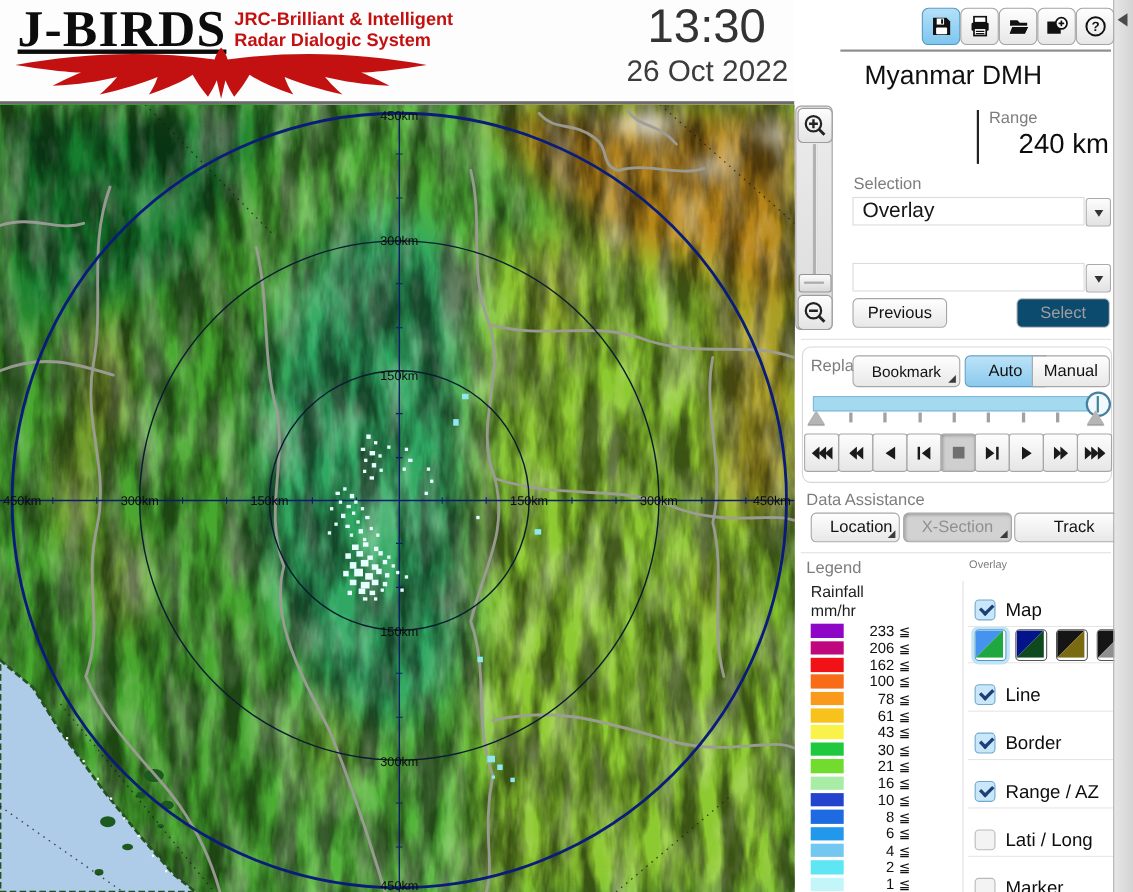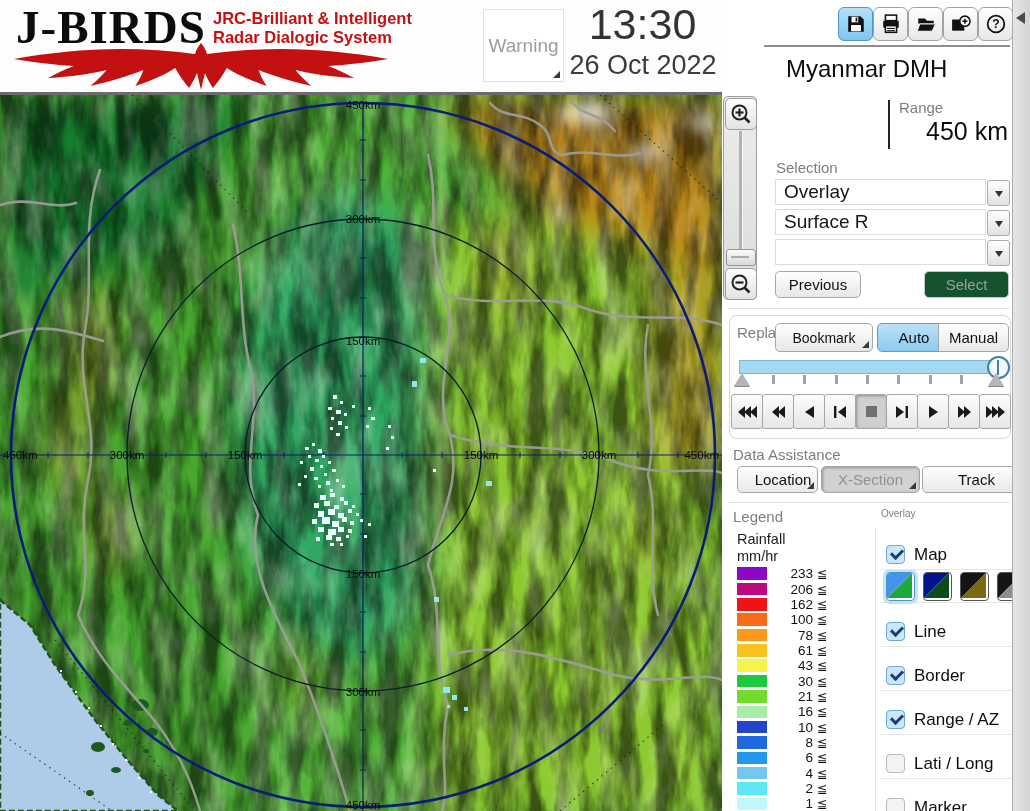--- a/index.html
+++ b/index.html
@@ -3,21 +3,21 @@
 <meta charset="utf-8">
 <style>
   html,body{margin:0;padding:0;background:#e8e8e8;}
   #app{position:relative;width:1030px;height:811px;overflow:hidden;background:#fff;
        font-family:"Liberation Sans","DejaVu Sans",sans-serif;color:#111;}
   .abs{position:absolute;}
 
   
   #header-left{left:0;top:0;width:762px;height:92px;background:#fdfdfd;border-bottom:3px solid #6b6b6b;}
   #logo-title{left:16px;top:0px;font-family:"Liberation Serif","DejaVu Serif",serif;
-              font-weight:bold;font-size:47px;letter-spacing:1px;color:#0c0c0c;}
+              font-weight:bold;font-size:47px;letter-spacing:1px;color:#0c0c0c;text-decoration:underline;}
   .tagline{left:213px;color:#c31111;font-weight:bold;font-size:16.5px;line-height:18px;white-space:nowrap;}
   #warning-btn{left:483px;top:9px;width:79px;height:71px;background:#fff;border:1px solid #e2e2e2;
                color:#9c9c9c;font-size:19px;display:flex;align-items:center;justify-content:center;}
   #clock-time{left:560px;top:0px;width:165px;font-size:43px;color:#333;text-align:center;}
   #clock-date{left:557px;top:50px;width:172px;font-size:27px;color:#3c3c3c;text-align:center;white-space:nowrap;}
   .tzbtn{left:724px;width:35px;height:35px;border:1px solid #9f9f9f;border-radius:5px;
          font-size:12.5px;font-weight:bold;display:flex;align-items:center;justify-content:center;
          background:linear-gradient(#fbfbfb,#e2e2e2);color:#222;}
   .tzbtn.sel{background:linear-gradient(#c0e4f8,#8ecdee);border-color:#5d9ec4;}
 
@@ -37,21 +37,21 @@
   .ddfield{position:absolute;left:0;top:0;width:211px;height:26px;background:#fff;border:1px solid #dcdcdc;
            font-size:19px;color:#161616;display:flex;align-items:center;padding-left:8px;box-sizing:border-box;}
   .ddbtn{position:absolute;right:0;top:1px;width:21px;height:24px;background:linear-gradient(#fdfdfd,#e2e2e2);
          border:1px solid #aaa;border-radius:3px;display:flex;align-items:center;justify-content:center;}
   .ddbtn::after{content:"";border:4px solid transparent;border-top:6px solid #333;margin-top:5px;}
   .btn{background:linear-gradient(#fefefe,#e8e8e8);border:1px solid #a6a6a6;border-radius:5px;
        font-size:15px;color:#111;display:flex;align-items:center;justify-content:center;box-sizing:border-box;}
   .btn.blue{background:linear-gradient(#bce2f7,#8bcaee);border-color:#5d9ec4;}
   .btn.pressed{background:#d2d2d2;box-shadow:inset 1px 1px 3px rgba(0,0,0,.3);}
   .btn.dim{color:#909090;}
-  .btn.disabled{background:#14532d;border-color:#c6c6c6;color:#9e9e9e;}
+  .btn.disabled{background:#0c4a6e;border-color:#c6c6c6;color:#9e9e9e;}
   .corner::after{content:"";position:absolute;right:3px;bottom:3px;width:0;height:0;
                  border-left:7px solid transparent;border-bottom:7px solid #3a3a3a;}
   .hsep{left:728px;width:282px;height:0;border-top:1px solid #e2e2e2;}
   #replay-group{left:729px;top:315px;width:282px;height:124px;border:1px solid #d7d7d7;border-radius:8px;box-sizing:border-box;}
   #replay-label{left:737px;top:324px;font-size:15px;color:#7d7d7d;}
   #timeline{left:739px;top:360px;width:259px;height:14px;background:#a3daef;border:1px solid #7fb8d8;box-sizing:border-box;}
   #tl-handle{left:987px;top:356px;width:19px;height:19px;border-radius:50%;background:#f2f9fd;border:2px solid #44809f;}
   #tl-handle::after{content:"";position:absolute;left:8px;top:2px;width:0;height:15px;border-left:2px solid #44809f;}
   .tl-tri{width:0;height:0;border-left:8px solid transparent;border-right:8px solid transparent;border-bottom:13px solid #b5b5b5;
           filter:drop-shadow(0 1px 0 #8a8a8a);}
@@ -307,23 +307,20 @@
   </div>
 
   <div id="header-left" class="abs">
     <div id="logo-title" class="abs">J-BIRDS</div>
     <div class="tagline abs" style="top:9px;">JRC-Brilliant &amp; Intelligent</div>
     <div class="tagline abs" style="top:28px;">Radar  Dialogic  System</div>
     <svg class="abs" style="left:12px;top:40px;" width="378" height="52" viewBox="0 0 380 52">
       <path fill="#c31111" d="M190 3 C187 7 185 10 184 14 C118 5 58 9 2 19 C28 23 42 25 62 26 C52 30 46 33 36 38 C60 37 78 34 95 30 C90 36 86 40 79 46 C101 41 117 36 132 30 C130 36 128 40 124 46 C142 40 155 34 164 28 C168 35 172 41 178 48 C182 42 184 38 186 33 L190 50 L194 33 C196 38 198 42 202 48 C208 41 212 35 216 28 C225 34 238 40 256 46 C252 40 250 36 248 30 C263 36 279 41 301 46 C294 40 290 36 285 30 C302 34 320 37 344 38 C334 33 328 30 318 26 C338 25 352 23 378 19 C322 9 262 5 196 14 C195 10 193 7 190 3 Z"></path>
     </svg>
 
-    <div id="warning-btn" class="abs corner">
-      <span>Warning</span>
-    </div>
     <div id="clock-time" class="abs">13:30</div>
     <div id="clock-date" class="abs">26 Oct 2022</div>
     <div class="tzbtn abs" style="top:11px;">
       <span>UTC</span>
     </div>
     <div class="tzbtn sel abs" style="top:48px;">
       <span>MMT</span>
     </div>
   </div>
 
@@ -365,29 +362,25 @@
       <circle cx="9" cy="9" r="7.5" fill="none" stroke="#111" stroke-width="1.6"></circle>
       <text x="9" y="13" text-anchor="middle" font-size="11" font-weight="bold" fill="#111">?</text>
     </svg>
   </div>
   <div id="tool-sep" class="abs"></div>
   <div id="station" class="abs">Myanmar DMH</div>
 
   <div id="range-box" class="abs"></div>
   <div id="range-div" class="abs"></div>
   <div id="range-label" class="abs">Range</div>
-  <div id="range-value" class="abs">450 km</div>
+  <div id="range-value" class="abs">240 km</div>
 
   <div id="sel-label" class="abs">Selection</div>
   <div class="ddrow abs" style="top:179px;">
     <div class="ddfield">Overlay</div>
-    <div class="ddbtn"></div>
-  </div>
-  <div class="ddrow abs" style="top:209px;">
-    <div class="ddfield">Surface R</div>
     <div class="ddbtn"></div>
   </div>
   <div class="ddrow abs" style="top:239px;">
     <div class="ddfield"></div>
     <div class="ddbtn"></div>
   </div>
   <div class="btn abs" style="left:775px;top:271px;width:86px;height:27px;">
     <span>Previous</span>
   </div>
   <div class="btn disabled abs" style="left:924px;top:271px;width:85px;height:27px;">

